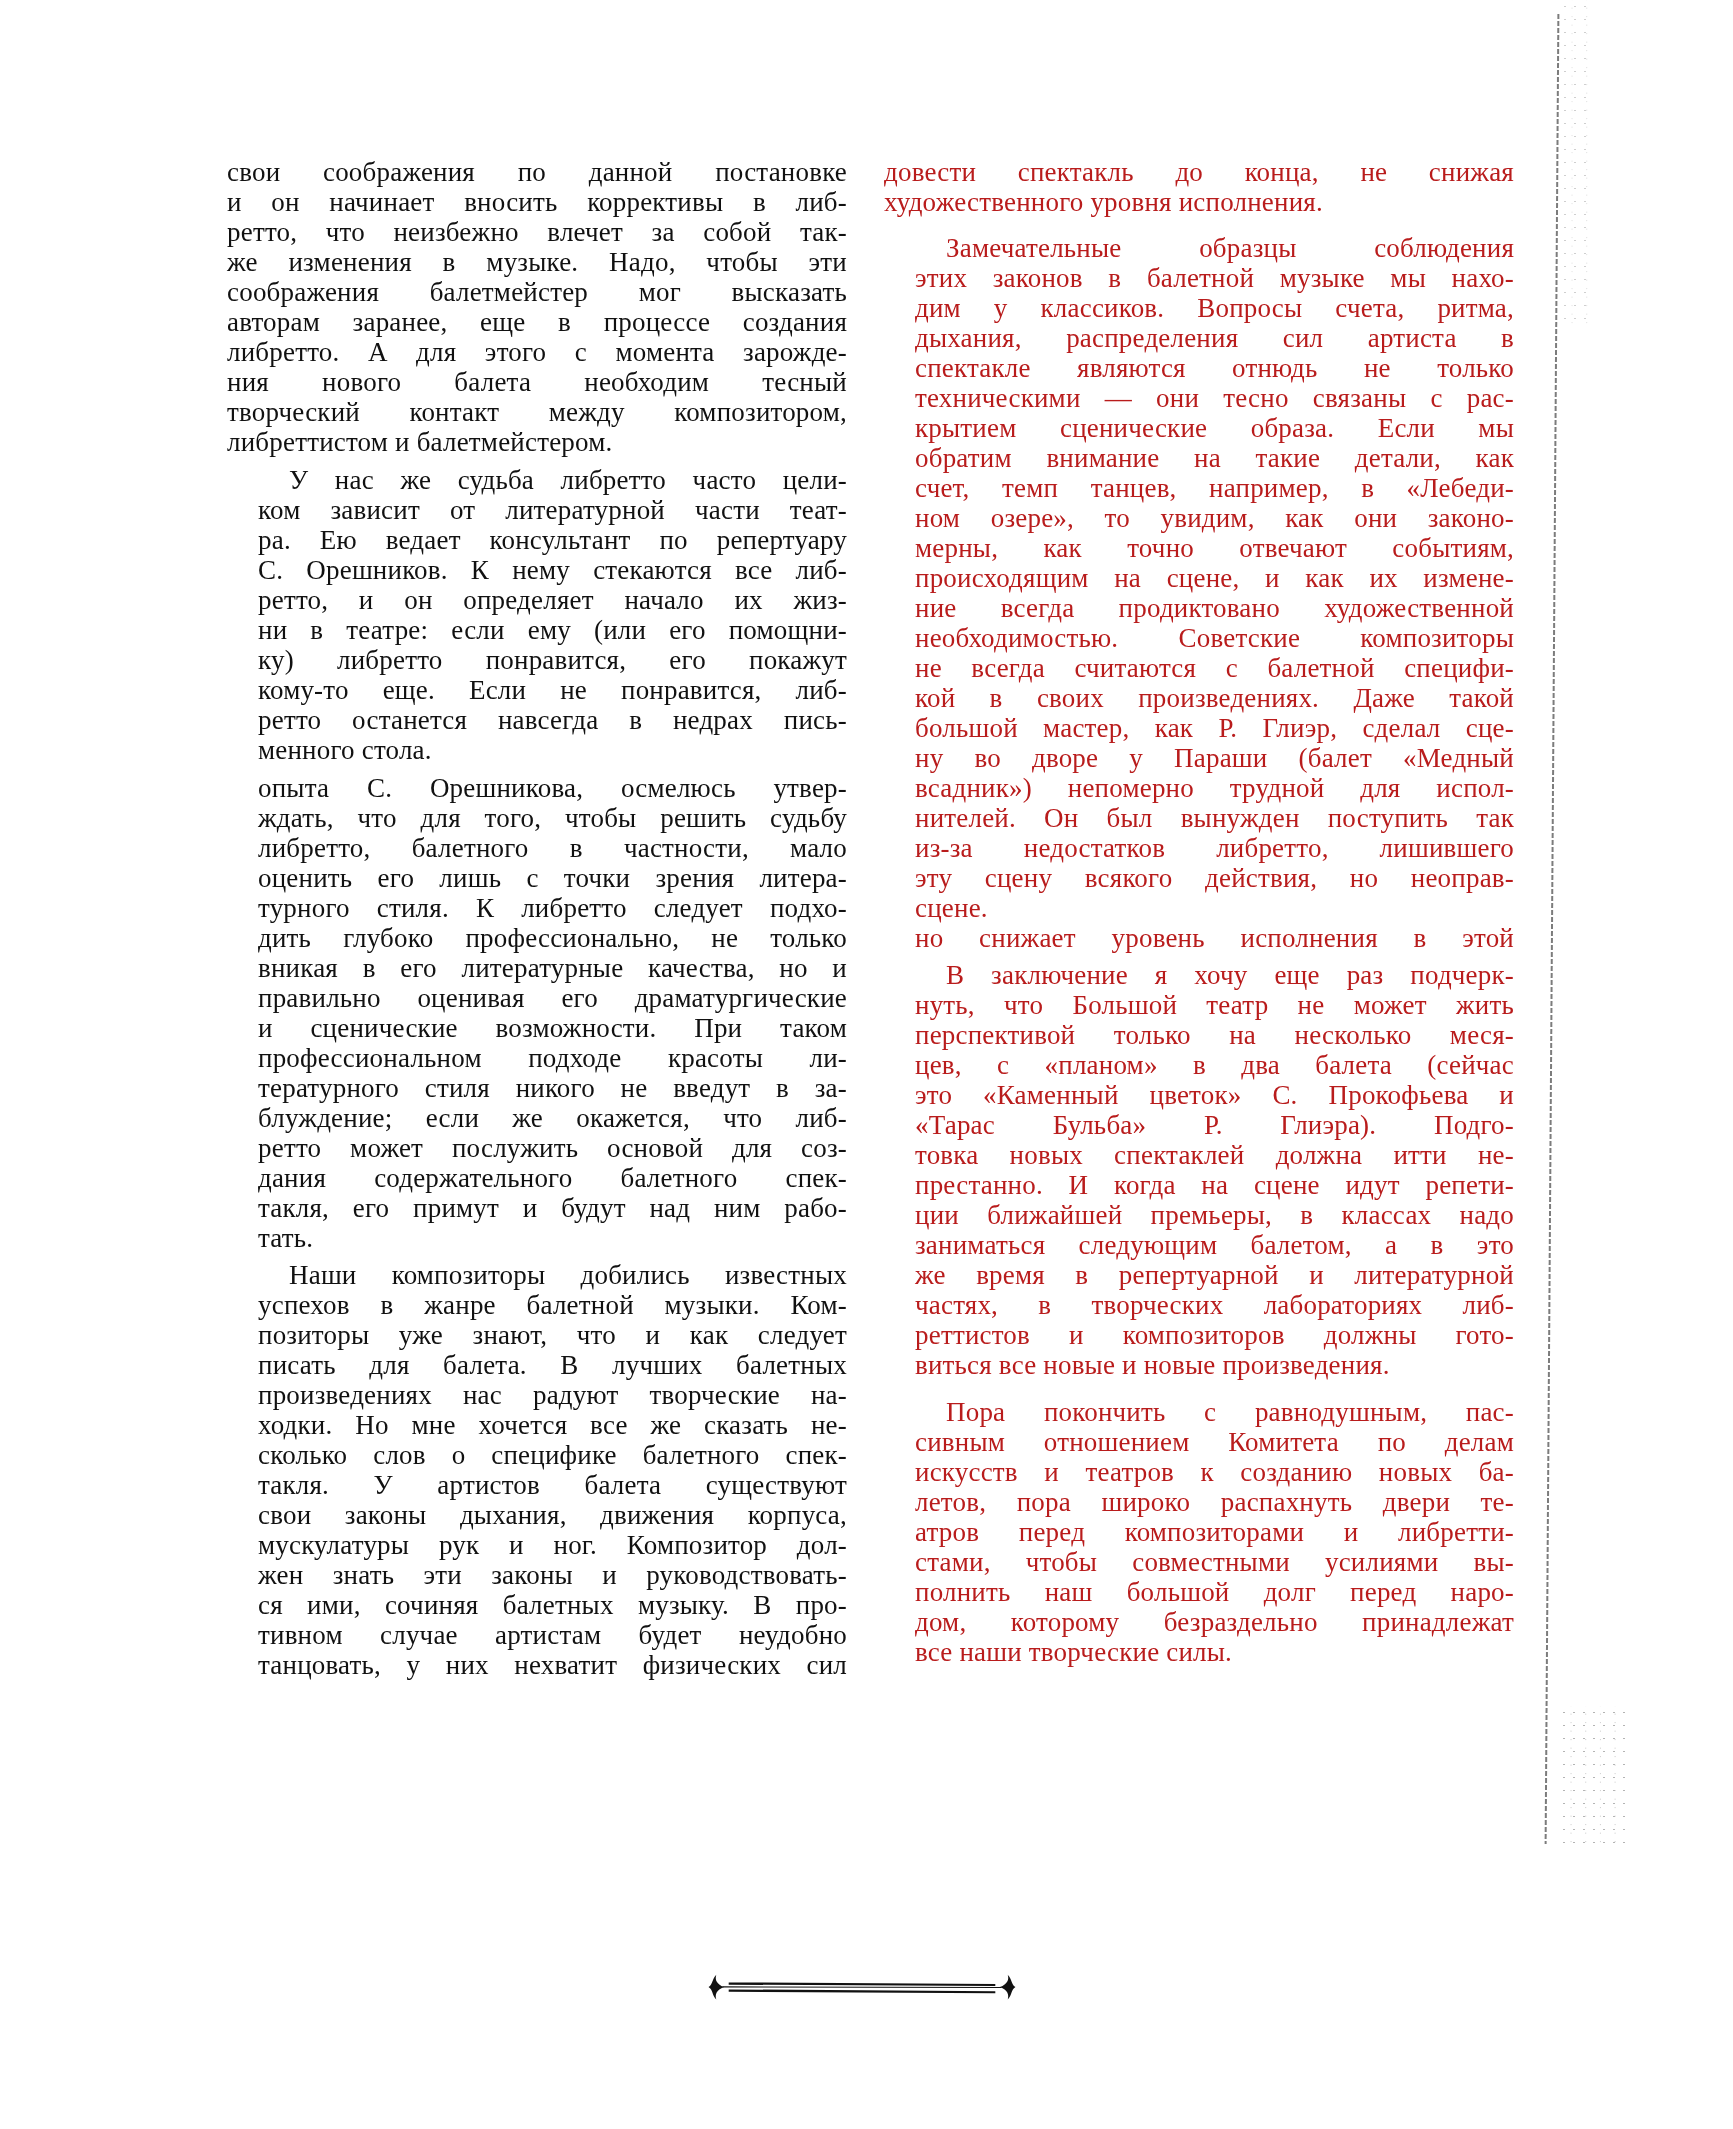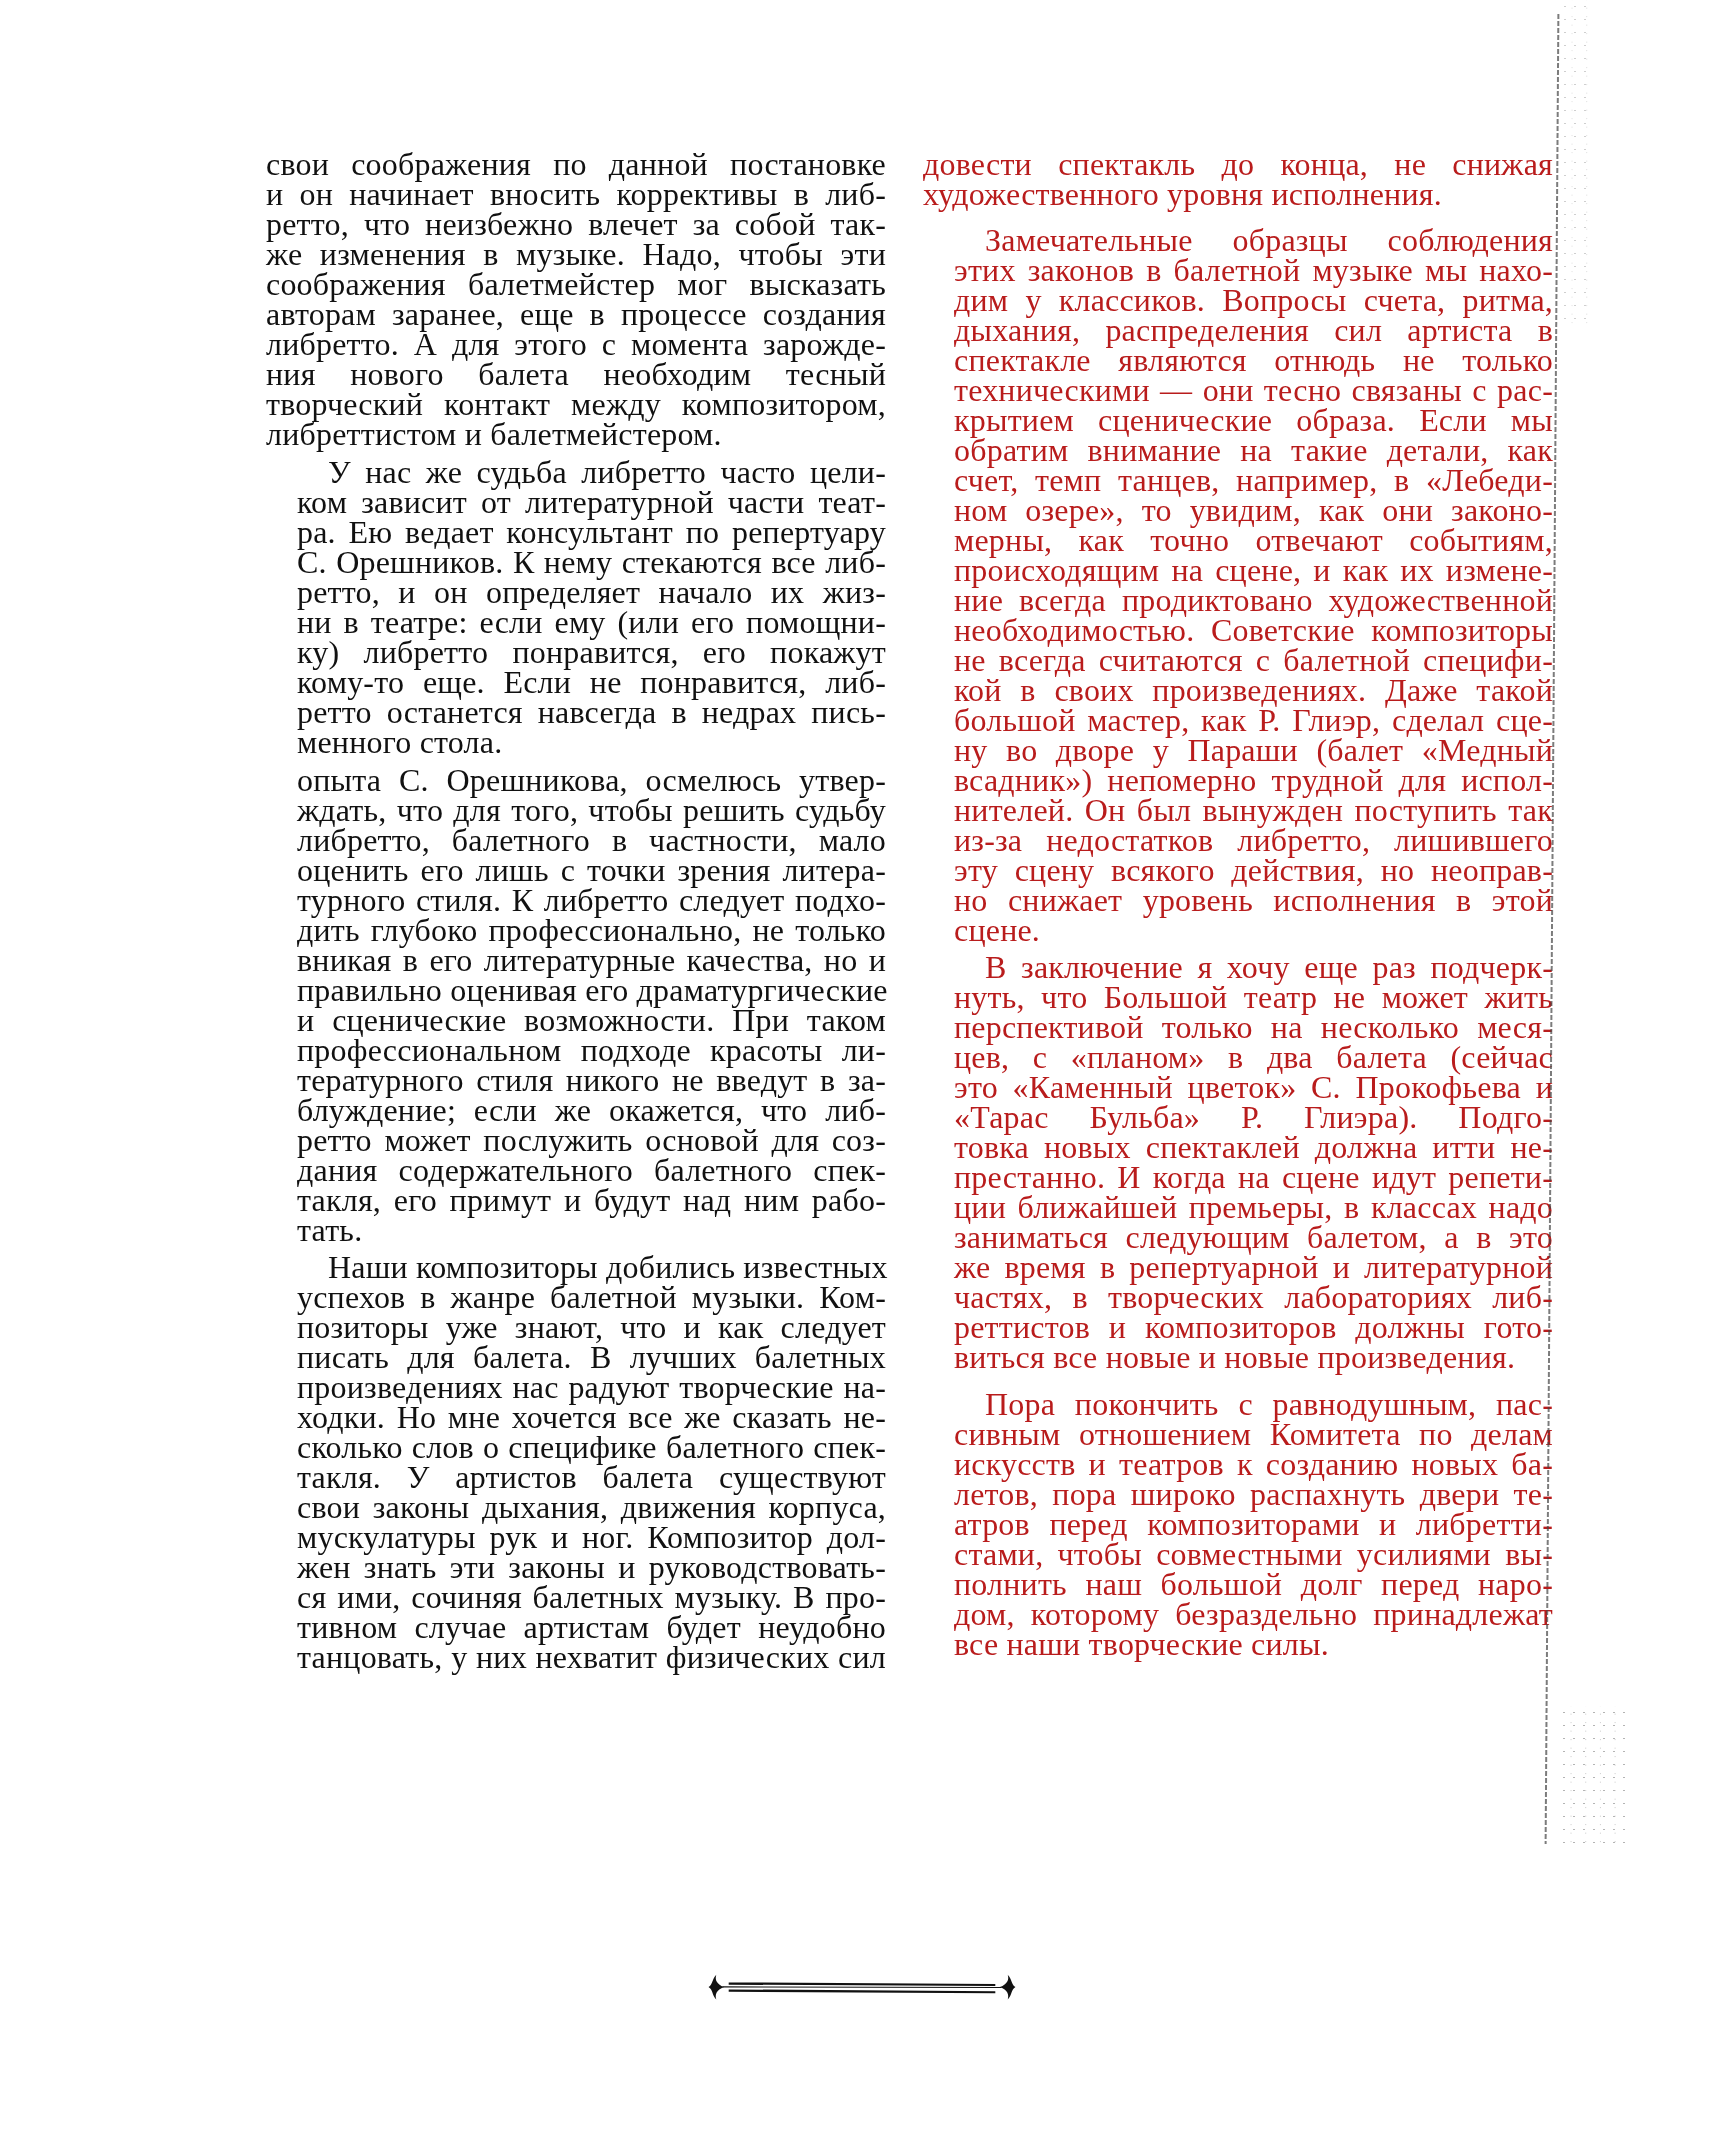--- a/index.html
+++ b/index.html
@@ -16,27 +16,26 @@
       color: #111111;
     }
     .page {
       position: absolute;
       left: 0; top: 0;
       width: 1734px;
       height: 2129px;
     }
     .column {
       position: absolute;
-      top: 149px;
-      font-size: 32px;
+      top: 157px;
+      font-size: 27px;
       line-height: 30px;
       text-align: justify;
       hyphens: manual;
       letter-spacing: 0.2px;
-      margin-left: 39px;
     }
     .col-left {
       left: 227px;
       width: 620px;
     }
     .col-right {
       left: 884px;
       width: 630px;
     }
     .col-right .para { color: #b91c1c; }
@@ -187,22 +186,22 @@
       <span class="line">ние всегда продиктовано художественной</span>
       <span class="line">необходимостью. Советские композиторы</span>
       <span class="line">не всегда считаются с балетной специфи-</span>
       <span class="line">кой в своих произведениях. Даже такой</span>
       <span class="line">большой мастер, как Р. Глиэр, сделал сце-</span>
       <span class="line">ну во дворе у Параши (балет «Медный</span>
       <span class="line">всадник») непомерно трудной для испол-</span>
       <span class="line">нителей. Он был вынужден поступить так</span>
       <span class="line">из-за недостатков либретто, лишившего</span>
       <span class="line">эту сцену всякого действия, но неоправ-</span>
+      <span class="line last">сцене.</span>
       <span class="line">но снижает уровень исполнения в этой</span>
-      <span class="line last">сцене.</span>
     </div>
     <div class="para indent" style="margin-bottom:17px">
       <span class="line" style="padding-left:31px">В заключение я хочу еще раз подчерк-</span>
       <span class="line">нуть, что Большой театр не может жить</span>
       <span class="line">перспективой только на несколько меся-</span>
       <span class="line">цев, с «планом» в два балета (сейчас</span>
       <span class="line">это «Каменный цветок» С. Прокофьева и</span>
       <span class="line">«Тарас Бульба» Р. Глиэра). Подго-</span>
       <span class="line">товка новых спектаклей должна итти не-</span>
       <span class="line">престанно. И когда на сцене идут репети-</span>

